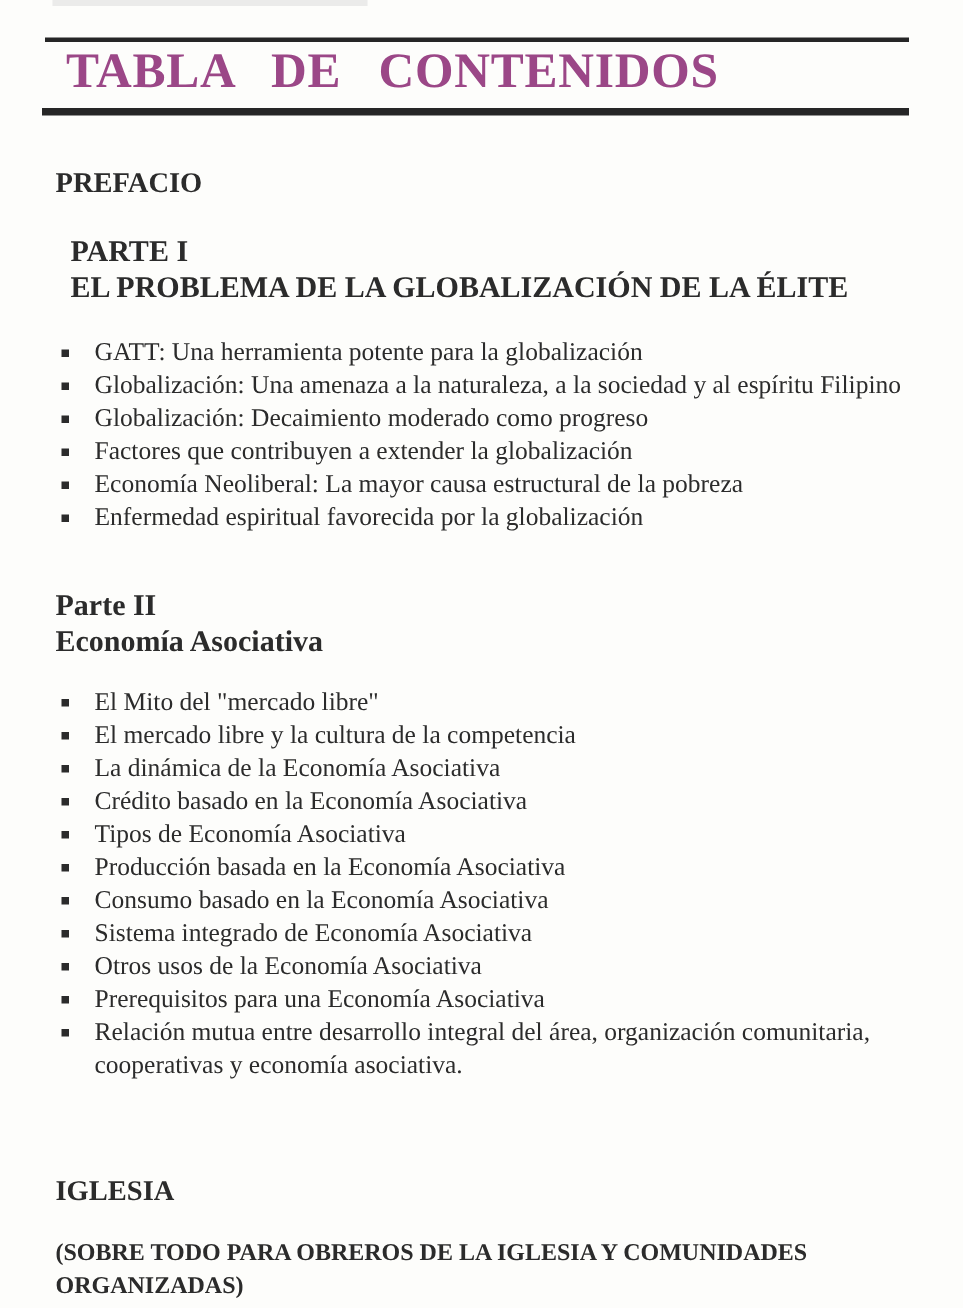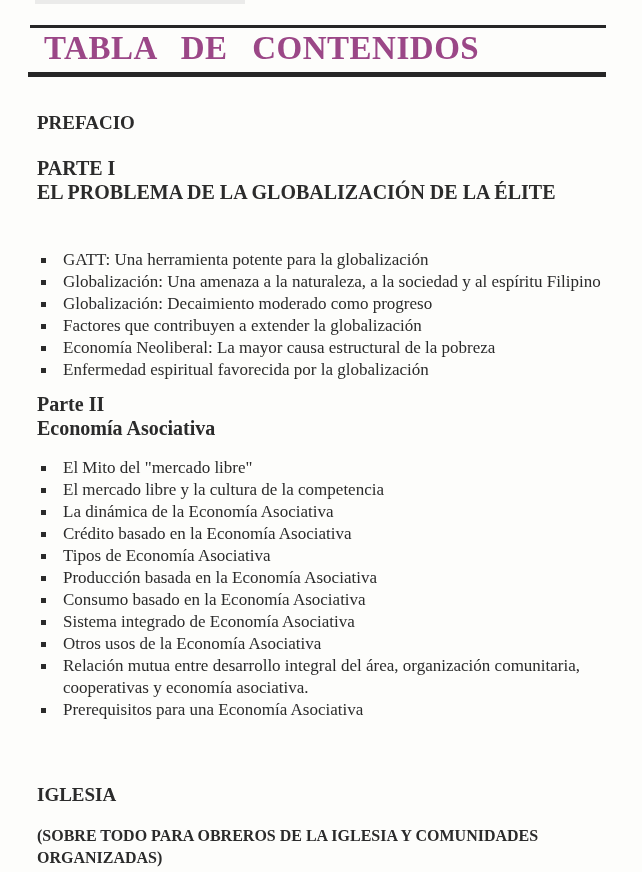--- a/index.html
+++ b/index.html
@@ -41,33 +41,33 @@
     font-size: 19px;
     font-weight: bold;
   }
   .part-heading {
     position: absolute;
     left: 37px;
     font-size: 20px;
     font-weight: bold;
     line-height: 24px;
   }
-  .h-parte1 { top: 156px; }
+  .h-parte1 { top: 156px; margin-left: 10px; }
   .h-parte2 { top: 392px; }
   .toc-list {
     position: absolute;
     left: 38px;
     width: 578px;
     margin: 0;
     padding: 0;
     list-style: none;
     font-size: 17px;
     line-height: 22px;
   }
-  .list-parte1 { top: 224px; margin-top: 25px; }
+  .list-parte1 { top: 224px; }
   .list-parte2 { top: 457px; }
   .toc-item { display: flex; align-items: flex-start; }
   .bullet {
     flex: none;
     width: 5px; height: 5px;
     background: #2b2b2b;
     margin: 9px 17px 0 3px;
   }
   .item-text { display: block; max-width: 551px; }
   .posdata {
@@ -171,25 +171,25 @@
     <li class="toc-item">
       <span class="bullet"></span>
       <span class="item-text">Sistema integrado de Economía Asociativa</span>
     </li>
     <li class="toc-item">
       <span class="bullet"></span>
       <span class="item-text">Otros usos de la Economía Asociativa</span>
     </li>
     <li class="toc-item">
       <span class="bullet"></span>
-      <span class="item-text">Relación mutua entre desarrollo integral del área, organización comunitaria, cooperativas y economía asociativa.</span>
+      <span class="item-text">Prerequisitos para una Economía Asociativa</span>
     </li>
     <li class="toc-item">
       <span class="bullet"></span>
-      <span class="item-text">Prerequisitos para una Economía Asociativa</span>
+      <span class="item-text">Relación mutua entre desarrollo integral del área, organización comunitaria, cooperativas y economía asociativa.</span>
     </li>
   </ul>
 
   <div class="posdata">
     <div class="posdata-label">IGLESIA</div>
     <div class="posdata-sub">(SOBRE TODO PARA OBREROS DE LA IGLESIA Y COMUNIDADES ORGANIZADAS)</div>
   </div>
 
 </div>
 

